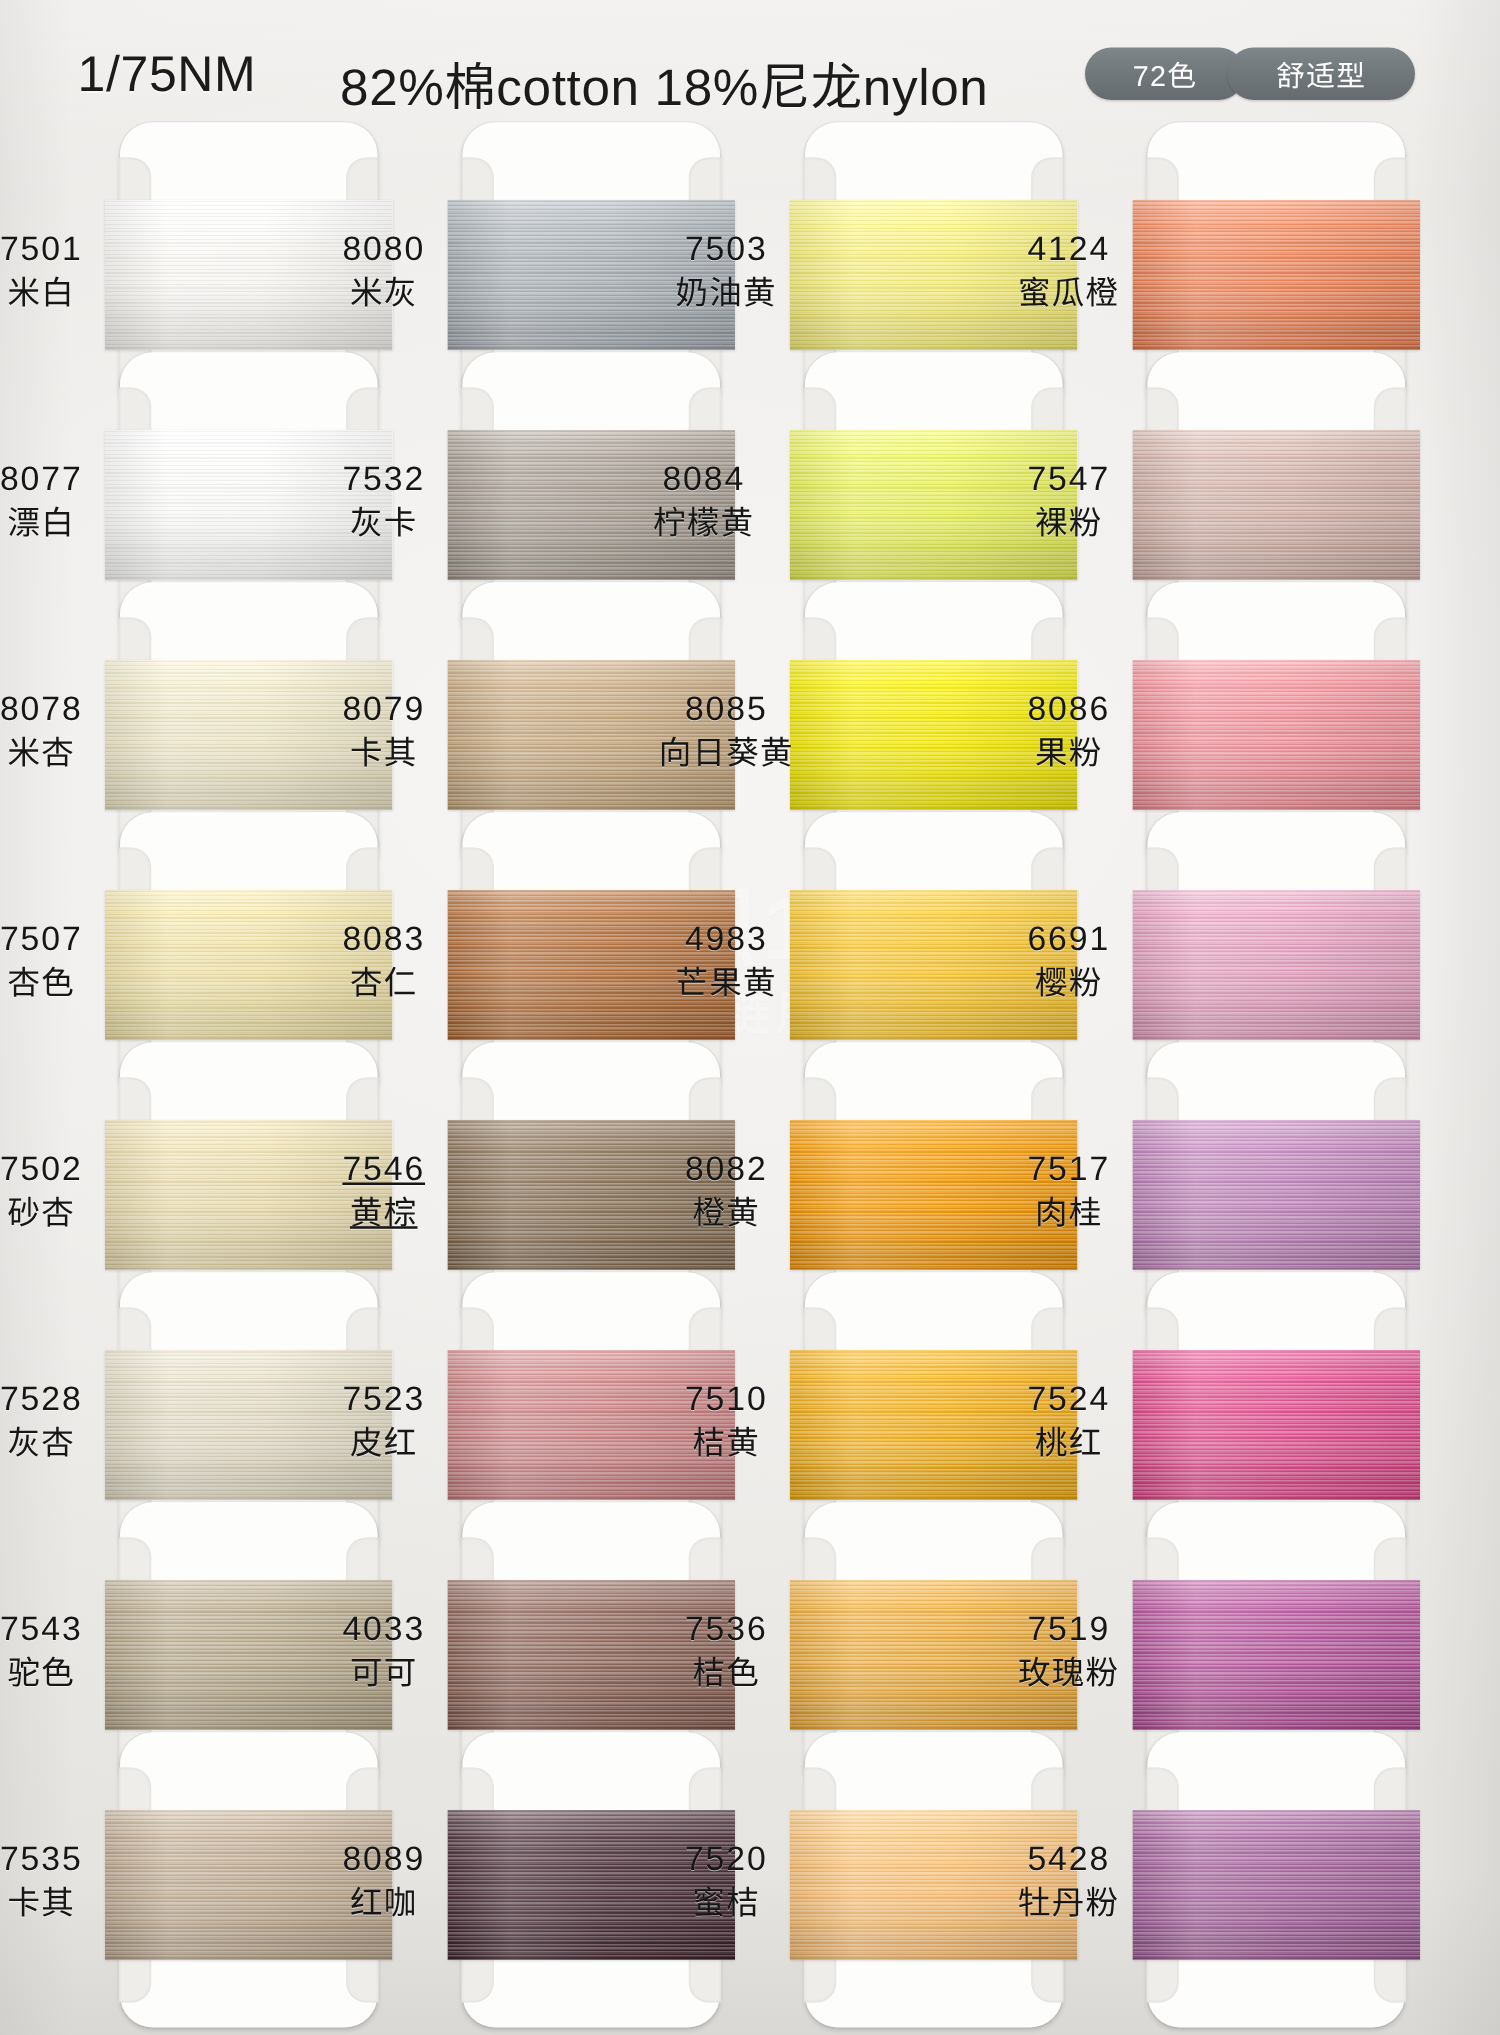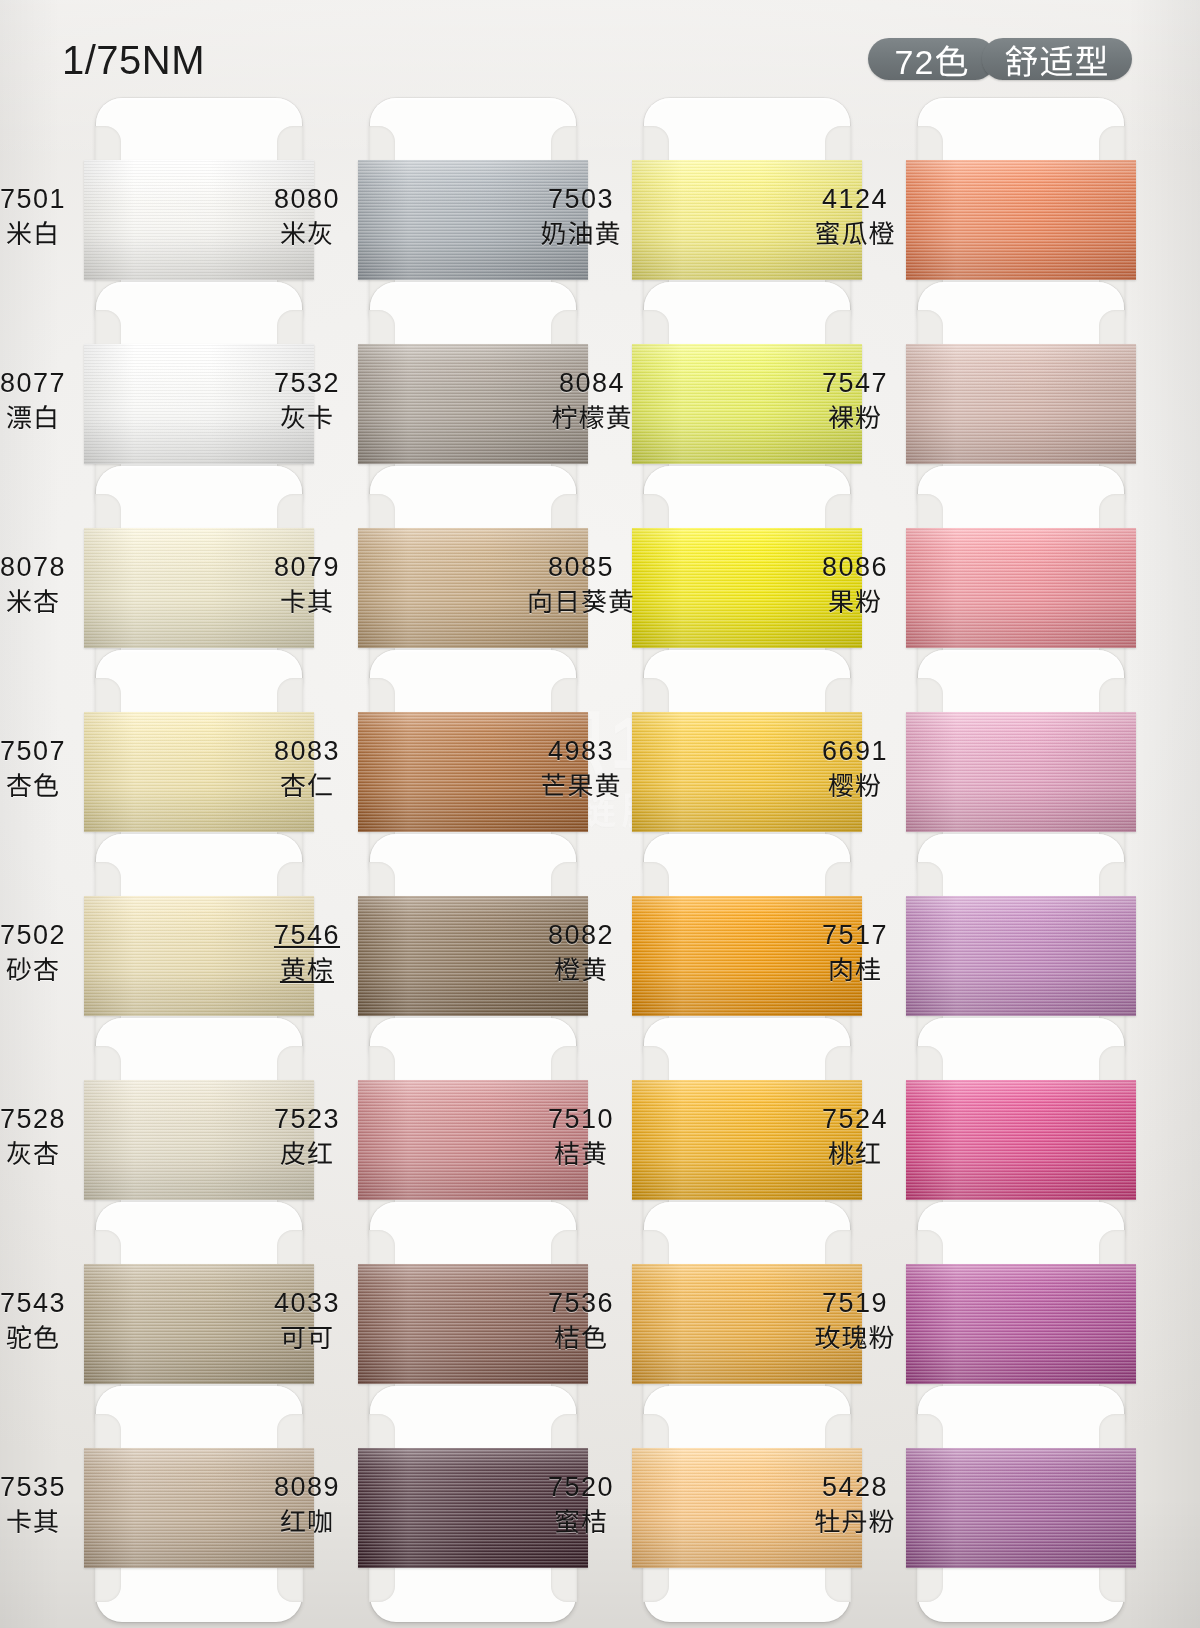--- a/index.html
+++ b/index.html
@@ -38,21 +38,21 @@
     text-shadow:0 1px 0 rgba(255,255,255,.55);
   }
   #hdr-count{ left:62px; top:38px; font-size:40px; }
   #hdr-comp { left:272px; top:36px; font-size:41px; }
 
   .badge{
     position:absolute;top:38px;height:42px;
     border-radius:21px;
     background:linear-gradient(180deg,#7f8689 0%,#6f7679 55%,#656b6e 100%);
     color:#fff;
-    font-size:34px;
+    font-size:23px;
     display:flex;align-items:center;justify-content:center;
     padding:0 16px;
     box-shadow:0 1px 2px rgba(0,0,0,.18);
     letter-spacing:1px;
   }
   #badge-colors{ left:868px; width:96px; }
   #badge-type  { left:982px; width:118px; }
 
   
   #grid{position:absolute;left:0;top:0;width:1200px;height:1628px;}
@@ -139,20 +139,21 @@
   #wm-main{font-size:72px;font-weight:700;letter-spacing:4px;line-height:86px;}
   #wm-sub {font-size:37px;font-weight:700;letter-spacing:6px;line-height:52px;}
 </style>
 </head>
 <body>
 
 <div id="board"></div>
 
 <div id="header">
   <div class="hdr-txt" id="hdr-count">1/75NM</div>
+  <div class="hdr-txt" id="hdr-comp">82%棉cotton 18%尼龙nylon</div>
   <div class="badge" id="badge-colors">72色</div>
   <div class="badge" id="badge-type">舒适型</div>
 </div>
 
 <div id="watermark">
   <div id="wm-main">毛织100</div>
   <div id="wm-sub">毛织供应链服务平台</div>
 </div>
 
 <div id="grid">
@@ -270,21 +271,21 @@
         <div class="notch r" style="top: 28px;"></div>
         <div class="notch l" style="top: 152px;"></div>
         <div class="notch r" style="top: 152px;"></div>
       </div>
       <div class="thread" title="8084 柠檬黄" style="top: 344px; left: 632px; height: 120px;">
         <div class="base" style="background: linear-gradient(rgb(244, 252, 100) 0%, rgb(234, 242, 90) 38%, rgb(234, 242, 90) 64%, rgb(218, 226, 74) 100%);"></div>
         <div class="lines"></div>
         <div class="shade"></div>
         <div class="glint"></div>
       </div>
-      <div class="label" style="left: 533px; top: 366px; width: 118px;">
+      <div class="label" style="left: 504px; top: 366px; width: 118px;">
         <div class="code">8084</div>
         <div class="name">柠檬黄</div>
       </div>
     </div>
     <div class="cell">
       <div class="bobbin" style="left: 918px; top: 282px; height: 236px;">
         <div class="notch l" style="top: 28px;"></div>
         <div class="notch r" style="top: 28px;"></div>
         <div class="notch l" style="top: 152px;"></div>
         <div class="notch r" style="top: 152px;"></div>

